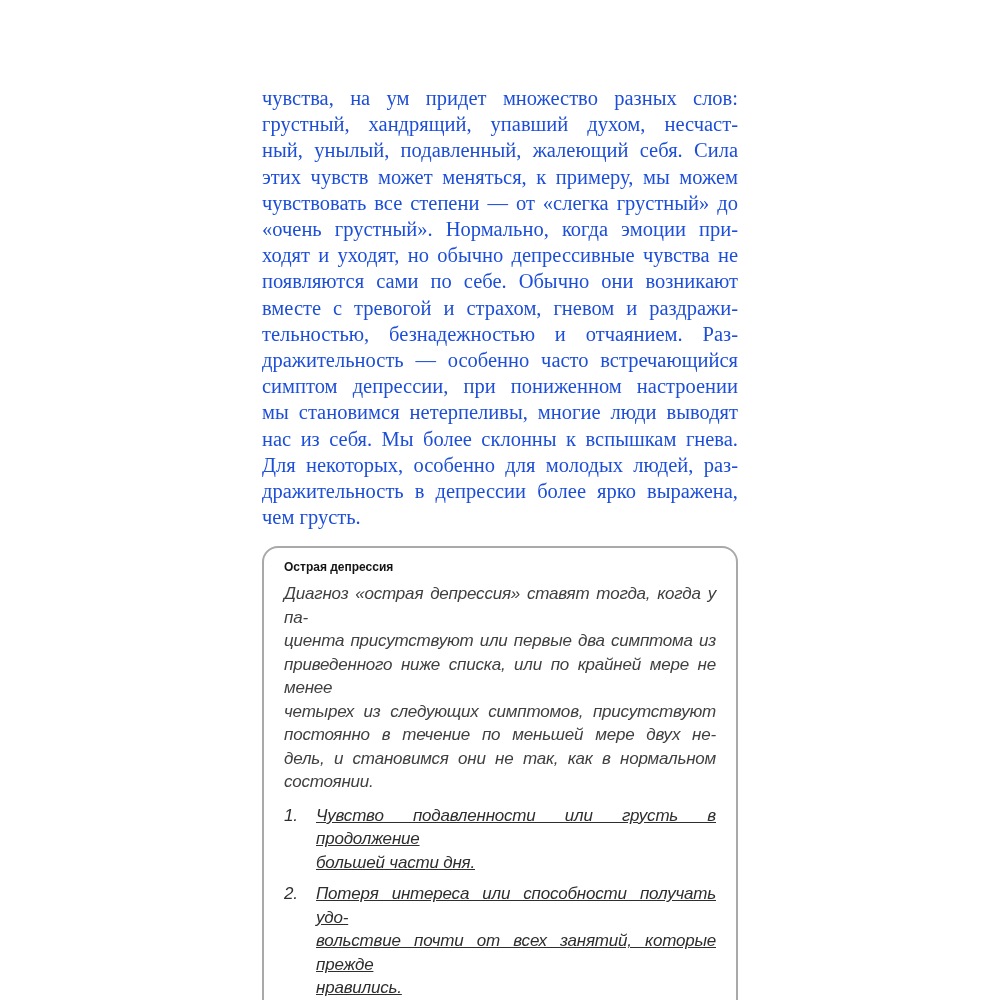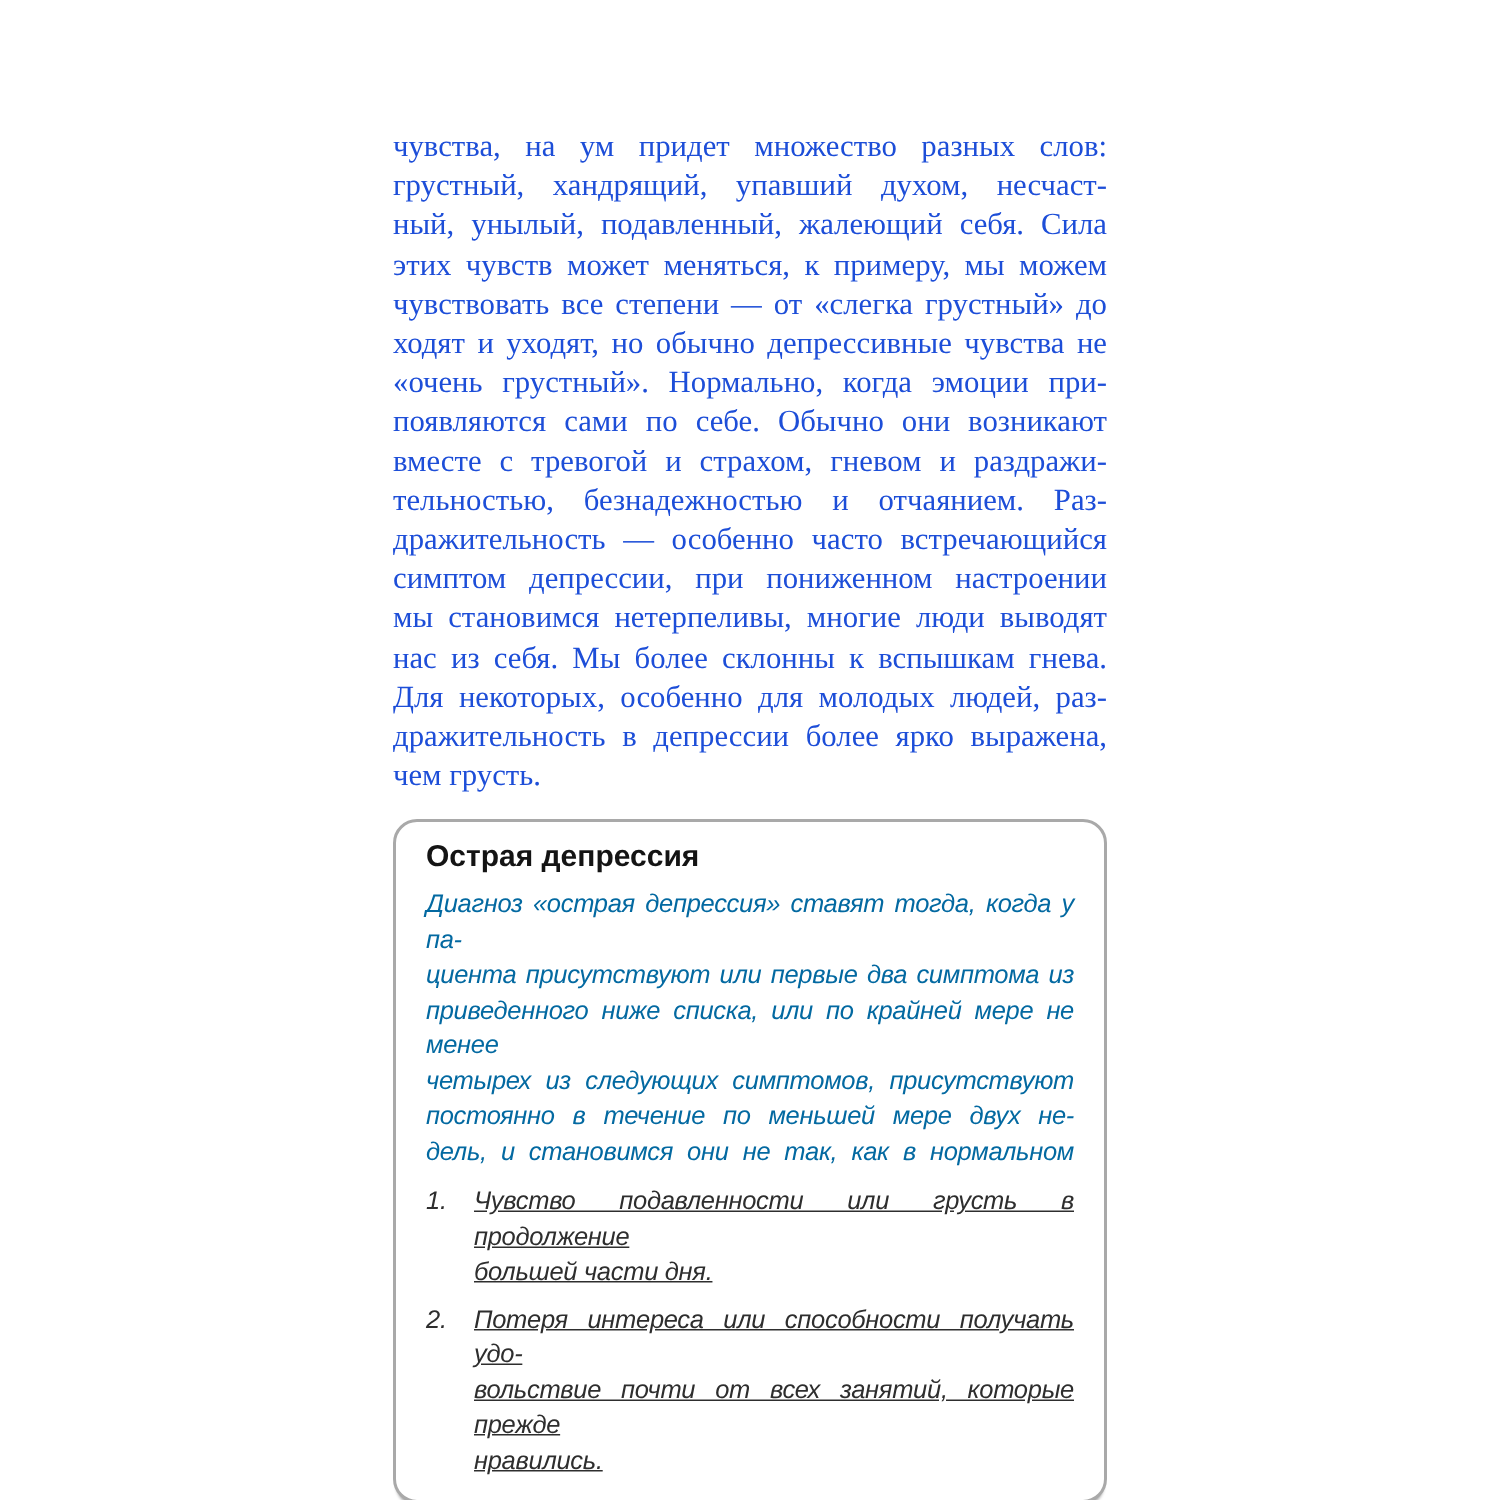--- a/index.html
+++ b/index.html
@@ -37,31 +37,31 @@
   .info-box {
     margin-top: 16px;
     border: 2px solid #a9a9a9;
     border-radius: 16px;
     padding: 10px 20px 15px 20px;
     box-shadow: 0 4px 2px -2px rgba(0,0,0,0.35);
     font-family: "Liberation Sans", "DejaVu Sans", sans-serif;
     background: #ffffff;
   }
   .box-title {
-    font-size: 20px;
+    font-size: 12px;
     font-weight: bold;
     font-style: normal;
     color: #141414;
     margin: 2px 0 8px 0;
   }
   .box-paragraph {
     font-size: 17px;
     line-height: 23.5px;
     font-style: italic;
-    color: #0369a1;
+    color: #404040;
     letter-spacing: -0.2px;
   }
   .box-paragraph .b,
   .box-list .b {
     font-weight: normal;
   }
   .box-list {
     margin-top: 10px;
     font-size: 17px;
     line-height: 23.5px;
@@ -89,22 +89,22 @@
 <body>
 
 <div class="column">
 
   <div class="main-text" id="main-paragraph">
       <div class="line"><span>чувства, на ум придет множество разных слов:</span></div>
       <div class="line"><span>грустный, хандрящий, упавший духом, несчаст-</span></div>
       <div class="line"><span>ный, унылый, подавленный, жалеющий себя. Сила</span></div>
       <div class="line"><span>этих чувств может меняться, к примеру, мы можем</span></div>
       <div class="line"><span>чувствовать все степени — от «слегка грустный» до</span></div>
+      <div class="line"><span>«очень грустный». Нормально, когда эмоции при-</span></div>
       <div class="line"><span>ходят и уходят, но обычно депрессивные чувства не</span></div>
-      <div class="line"><span>«очень грустный». Нормально, когда эмоции при-</span></div>
       <div class="line"><span>появляются сами по себе. Обычно они возникают</span></div>
       <div class="line"><span>вместе с тревогой и страхом, гневом и раздражи-</span></div>
       <div class="line"><span>тельностью, безнадежностью и отчаянием. Раз-</span></div>
       <div class="line"><span>дражительность — особенно часто встречающийся</span></div>
       <div class="line"><span>симптом депрессии, при пониженном настроении</span></div>
       <div class="line"><span>мы становимся нетерпеливы, многие люди выводят</span></div>
       <div class="line"><span>нас из себя. Мы более склонны к вспышкам гнева.</span></div>
       <div class="line"><span>Для некоторых, особенно для молодых людей, раз-</span></div>
       <div class="line"><span>дражительность в депрессии более ярко выражена,</span></div>
       <div class="line last"><span>чем грусть.</span></div>
@@ -112,20 +112,21 @@
 
   <div class="info-box">
     <div class="box-title">Острая депрессия</div>
     <div class="box-paragraph" id="box-paragraph">
         <div class="line"><span>Диагноз «острая депрессия» ставят тогда, когда у па-</span></div>
         <div class="line"><span>циента присутствуют или первые два симптома из</span></div>
         <div class="line"><span>приведенного ниже списка, или по крайней мере не менее</span></div>
         <div class="line"><span>четырех из следующих симптомов, присутствуют</span></div>
         <div class="line"><span class="b">постоянно в течение по меньшей мере двух не-</span></div>
         <div class="line"><span class="b">дель</span><span>, и становимся они не так, как в нормальном</span></div>
+        <div class="line last"><span>состоянии.</span></div>
       </div>
     <div class="box-list" id="box-list">
         <div class="list-item">
           <div class="num">1.</div>
           <div class="item-body">
             <div class="line"><span>Чувство подавленности или грусть в продолжение</span></div>
             <div class="line last"><span>большей части дня.</span></div>
           </div>
         </div>
         <div class="list-item">

